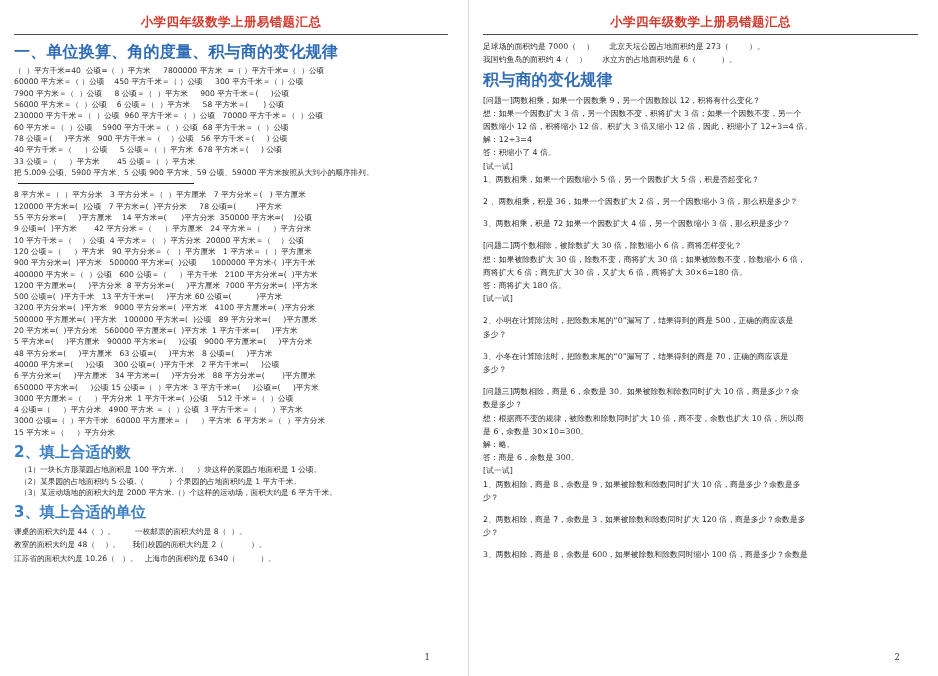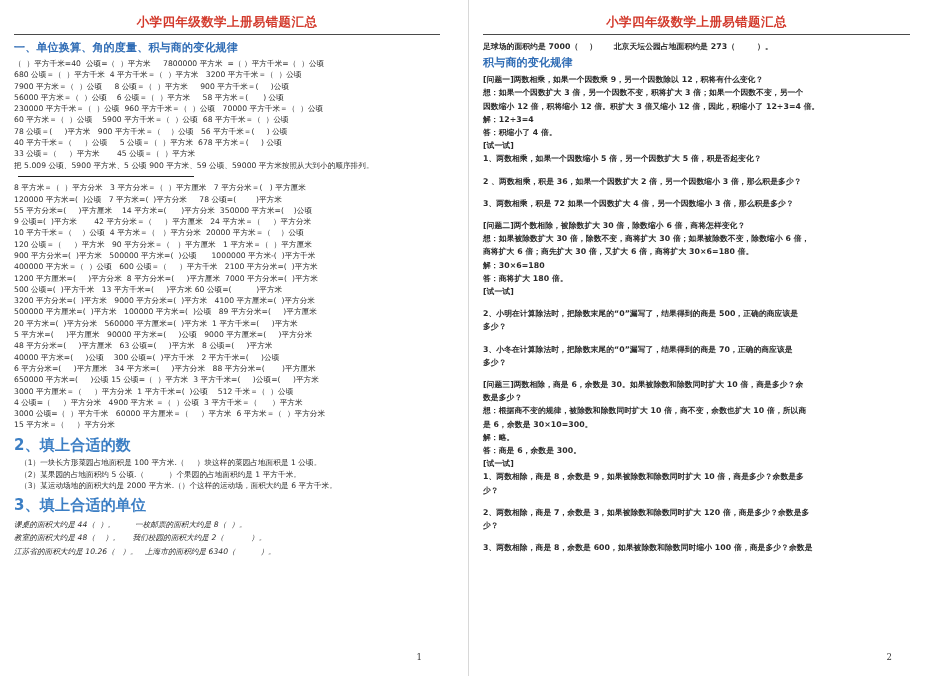--- a/index.html
+++ b/index.html
@@ -14,21 +14,21 @@
     width: 938px; height: 676px;
     background: #f2f2f2;
     display: flex;
     overflow: hidden;
   }
   .page {
     position: relative;
     width: 469px;
     height: 676px;
     background: #ffffff;
-    padding: 8px 28px 0 14px;
+    padding: 8px 20px 0 14px;
     overflow: hidden;
   }
   .page.left  { border-right: 1px solid #d8d8d8; }
   .page-inner {
     position: relative;
     width: 100%;
     height: 100%;
   }
   .doc-title {
     text-align: center;
@@ -40,21 +40,21 @@
     line-height: 1.2;
   }
   .title-rule {
     border: none;
     border-top: 1px solid #4a4a4a;
     margin: 0 0 5px 0;
   }
   .h1 {
     color: #2f6cb5;
     font-weight: bold;
-    font-size: 11px;
+    font-size: 16px;
     line-height: 1.45;
     margin: 2px 0 2px 0;
     letter-spacing: 0.2px;
   }
   .h2 {
     color: #3b7ec4;
     font-weight: bold;
     font-size: 15px;
     line-height: 1.5;
     margin: 3px 0 1px 0;
@@ -62,56 +62,56 @@
   }
   .ln {
     color: #2b2b2b;
     font-size: 7.6px;
     line-height: 11.3px;
     white-space: pre-wrap;
     letter-spacing: 0.05px;
     margin: 0;
   }
   .ln.indent { text-indent: 6px; }
-  .ln.tall   { line-height: 13.6px; font-style: italic; }
+  .ln.tall   { line-height: 13.6px; }
   .rule-line {
     display: inline-block;
     border-bottom: 1px solid #222;
     width: 176px;
     height: 1px;
     vertical-align: 2px;
     margin-left: 4px;
   }
   .page-num {
     position: absolute;
     right: 18px;
     bottom: 14px;
     font-size: 8.5px;
     color: #333;
     font-family: "DejaVu Serif", "Liberation Serif", serif;
   }
-  .rblock { margin: 0; font-weight: bold; }
+  .rblock { margin: 0; }
   .rblock .ln { line-height: 13.2px; font-size: 7.8px; }
   .spacer-md { height: 9px; }
 </style>
 </head>
 <body>
 
 <div id="canvas">
 
   <div class="page left">
     <div class="page-inner">
       <div class="doc-title">小学四年级数学上册易错题汇总</div>
       <hr class="title-rule">
 
       <div class="h1">一、单位换算、角的度量、积与商的变化规律</div>
 
       <div>
         <p class="ln">（  ）平方千米=40  公顷=（  ）平方米     7800000 平方米  =（ ）平方千米=（  ）公顷</p>
-        <p class="ln">680 公顷＝（  ）平方千米  4 平方千米＝（  ）平方米   3200 平方千米＝（  ）公顷</p>
+        <p class="ln">60000 平方米＝（ ）公顷    450 平方千米＝（ ）公顷     300 平方千米＝（ ）公顷</p>
         <p class="ln">7900 平方米＝（  ）公顷     8 公顷＝（  ）平方米     900 平方千米＝(     )公顷</p>
         <p class="ln">56000 平方米＝（  ）公顷    6 公顷＝（  ）平方米     58 平方米＝(      ) 公顷</p>
         <p class="ln">230000 平方千米＝（  ）公顷  960 平方千米＝（  ）公顷   70000 平方千米＝（  ）公顷</p>
         <p class="ln">60 平方米＝（  ）公顷    5900 平方千米＝（  ）公顷  68 平方千米＝（  ）公顷</p>
         <p class="ln">78 公顷＝(     )平方米   900 平方千米＝（    ）公顷   56 平方千米＝(     ) 公顷</p>
         <p class="ln">40 平方千米＝（     ）公顷     5 公顷＝（  ）平方米  678 平方米＝(     ) 公顷</p>
         <p class="ln">33 公顷＝（     ）平方米       45 公顷＝（  ）平方米</p>
       </div>
 
       <p class="ln"><span>把 5.009 公顷、5900 平方米、5 公顷 900 平方米、59 公顷、59000 平方米按照从大到小的顺序排列。</span><span class="rule-line"></span></p>
@@ -159,20 +159,21 @@
     </div>
   </div>
 
   <div class="page right">
     <div class="page-inner">
       <div class="doc-title">小学四年级数学上册易错题汇总</div>
       <hr class="title-rule">
 
       <div class="rblock">
         <p class="ln">足球场的面积约是 7000（    ）      北京天坛公园占地面积约是 273（        ）。</p>
+        <p class="ln">我国钓鱼岛的面积约 4（    ）      水立方的占地面积约是 6（          ）。</p>
       </div>
 
       <div class="h1">积与商的变化规律</div>
 
       <div class="rblock">
         <p class="ln">[问题一]两数相乘，如果一个因数乘 9，另一个因数除以 12，积将有什么变化？</p>
         <p class="ln">想：如果一个因数扩大 3 倍，另一个因数不变，积将扩大 3 倍；如果一个因数不变，另一个</p>
         <p class="ln">因数缩小 12 倍，积将缩小 12 倍。积扩大 3 倍又缩小 12 倍，因此，积缩小了 12÷3=4 倍。</p>
         <p class="ln">解：12÷3=4</p>
         <p class="ln">答：积缩小了 4 倍。</p>
@@ -191,21 +192,20 @@
 
       <div class="rblock">
         <p class="ln">3、两数相乘，积是 72 如果一个因数扩大 4 倍，另一个因数缩小 3 倍，那么积是多少？</p>
       </div>
       <div class="spacer-md"></div>
 
       <div class="rblock">
         <p class="ln">[问题二]两个数相除，被除数扩大 30 倍，除数缩小 6 倍，商将怎样变化？</p>
         <p class="ln">想：如果被除数扩大 30 倍，除数不变，商将扩大 30 倍；如果被除数不变，除数缩小 6 倍，</p>
         <p class="ln">商将扩大 6 倍；商先扩大 30 倍，又扩大 6 倍，商将扩大 30×6=180 倍。</p>
-        <p class="ln">解：30×6=180</p>
         <p class="ln">答：商将扩大 180 倍。</p>
         <p class="ln">[试一试]</p>
       </div>
 
       <div class="spacer-md"></div>
 
       <div class="rblock">
         <p class="ln">2、小明在计算除法时，把除数末尾的“0”漏写了，结果得到的商是 500，正确的商应该是</p>
         <p class="ln">多少？</p>
       </div>

